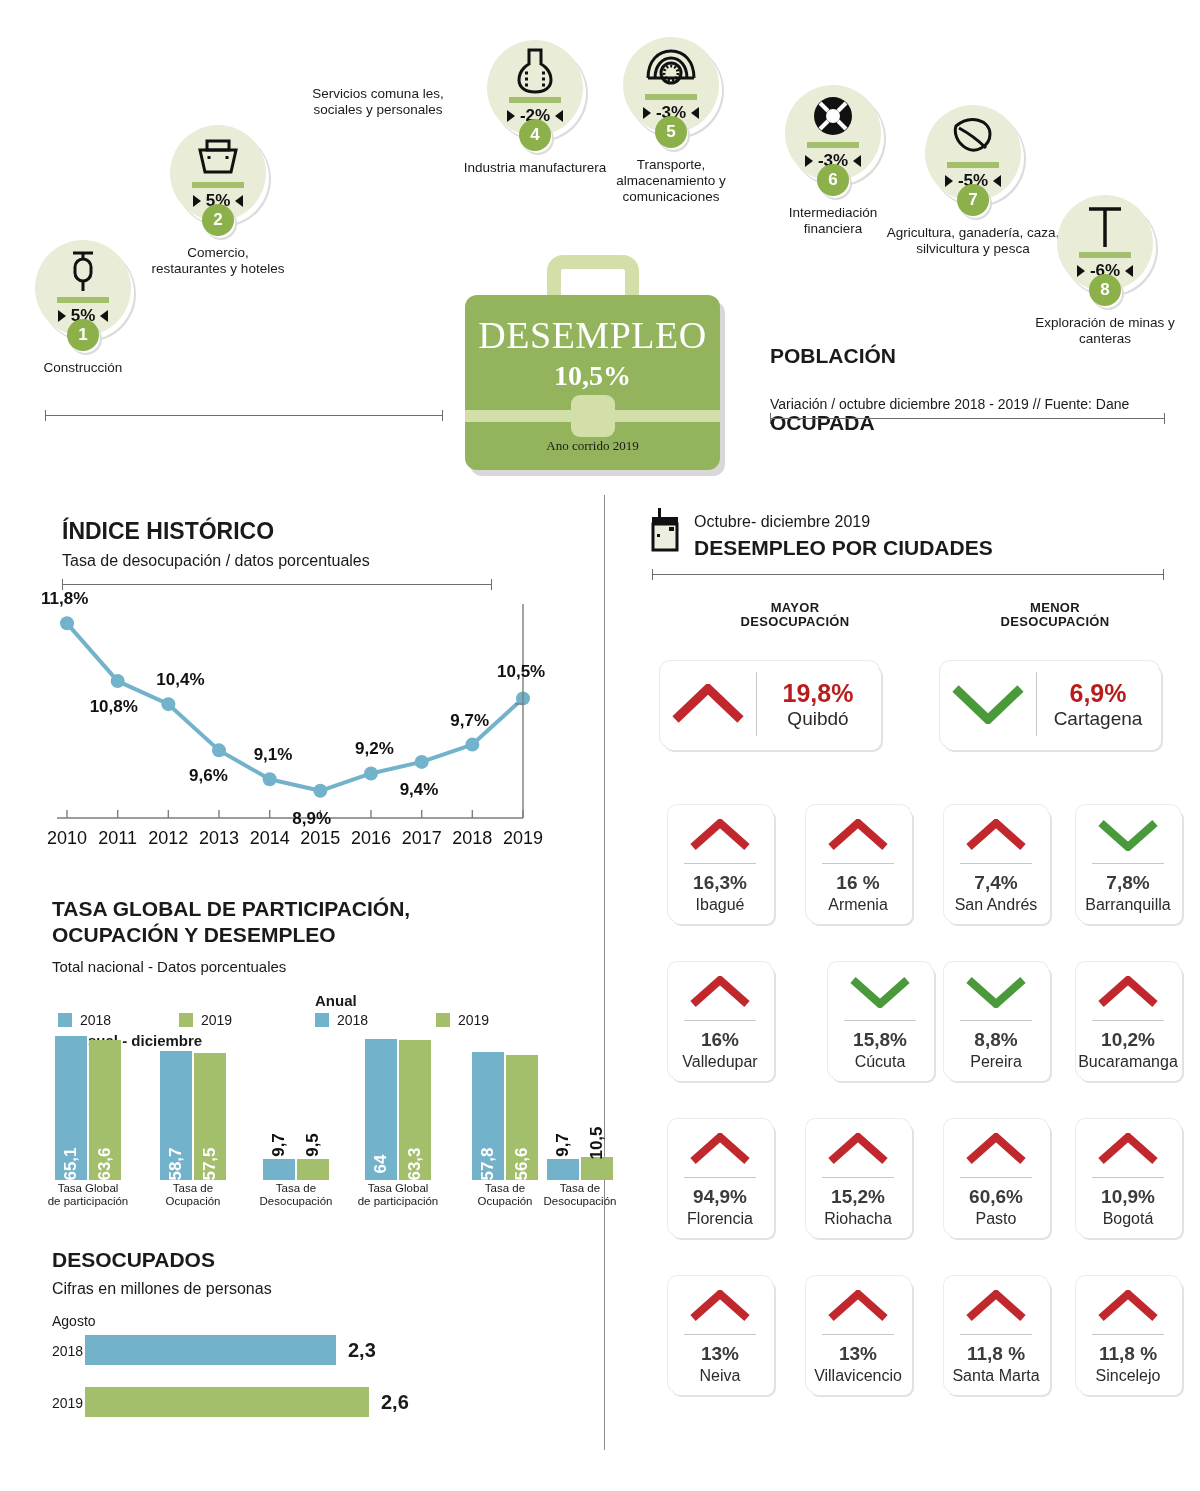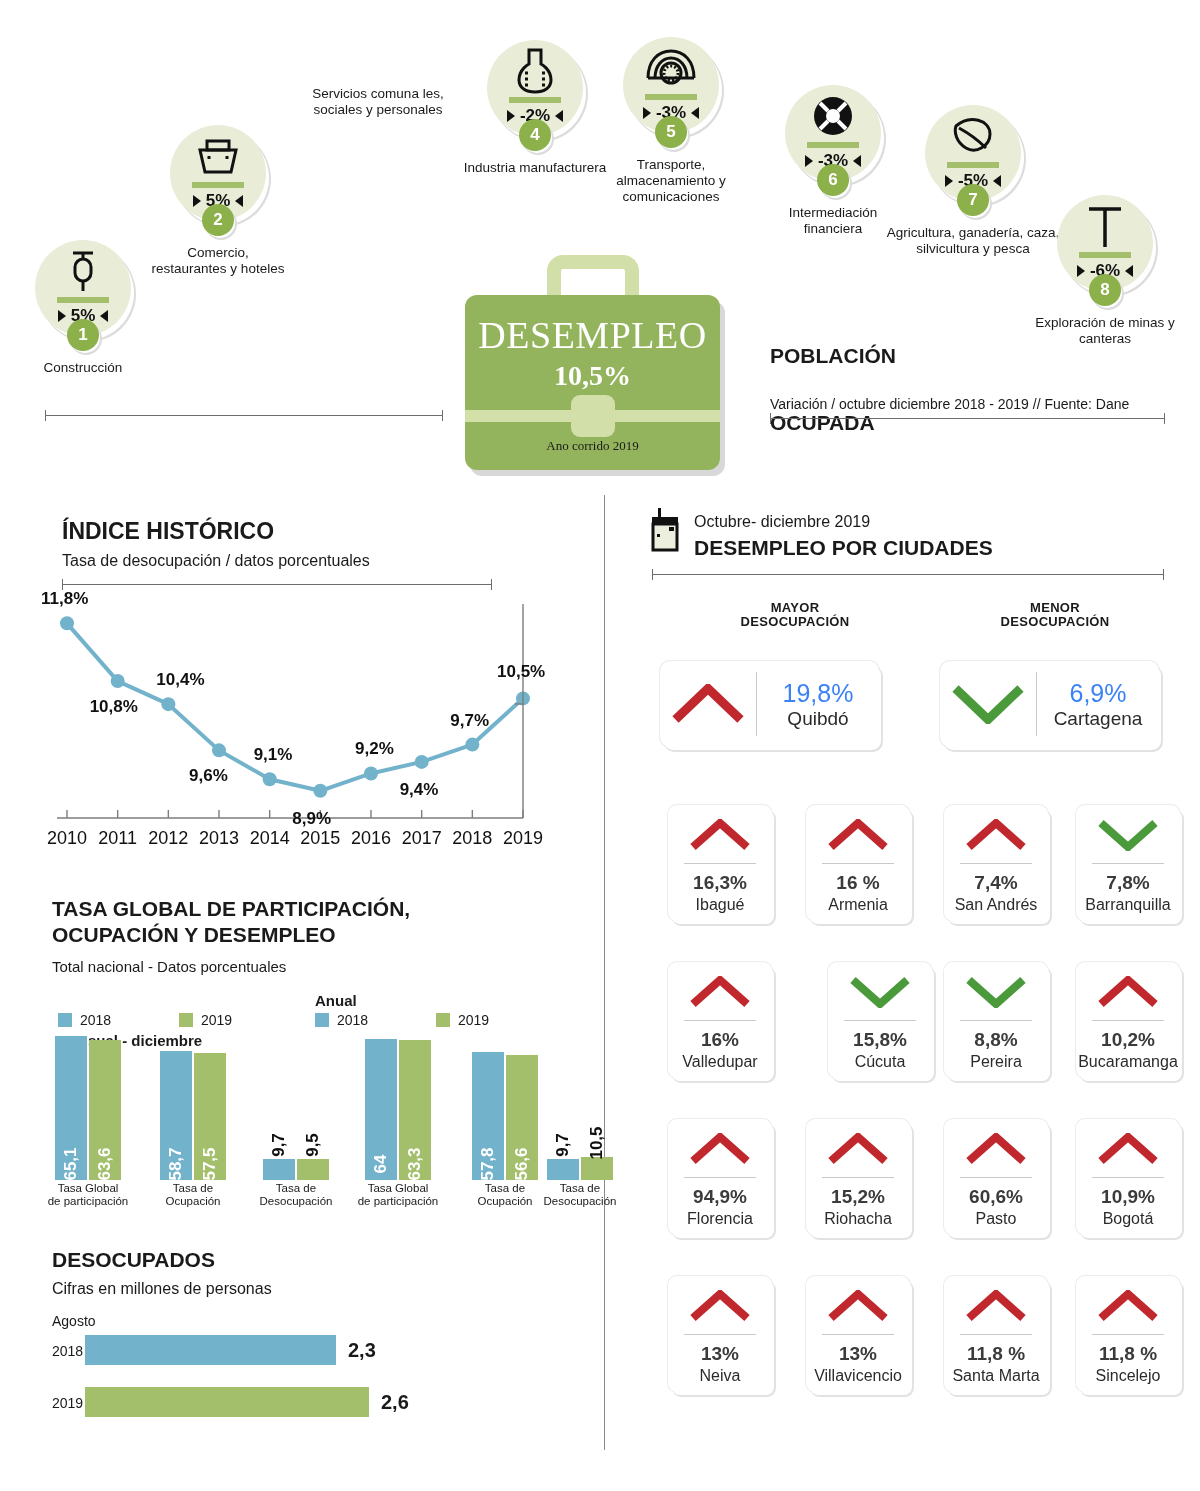--- a/index.html
+++ b/index.html
@@ -96,21 +96,21 @@
   .city .cname { margin-top:2px; font-size:16px; color:#2b2b2b; white-space:nowrap; }
 
   .bigcity {
     position:absolute; width:219px; height:86px; background:#fff; border-radius:10px;
     box-shadow:3px 4px 0 -1px #fff, 4px 5px 0 0 #e2e2e2, 0 0 0 1px #ececec;
     display:flex; align-items:center;
   }
   .bigcity .bcsep { width:1px; height:64px; background:#c9c9c9; }
   .bigcity .bcchev { width:96px; display:flex; justify-content:center; }
   .bigcity .bctxt { flex:1; text-align:center; }
-  .bigcity .bcpct { font-size:25px; font-weight:normal; color:#3b82f6; }
+  .bigcity .bcpct { font-size:25px; font-weight:bold; color:#b91c1c; }
   .bigcity .bcname { font-size:19px; color:#2b2b2b; }
 </style>
 </head>
 <body>
 
 <div id="sectors">
     <div class="badge" style="left: 35px; top: 240px;">
       <div class="disc">
         <div class="glyph">
           <svg width="34" height="44" viewBox="0 0 34 44">

